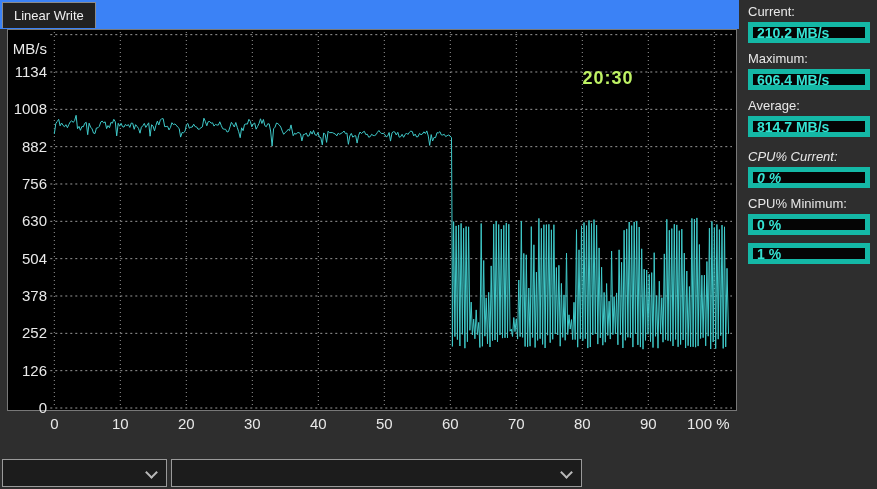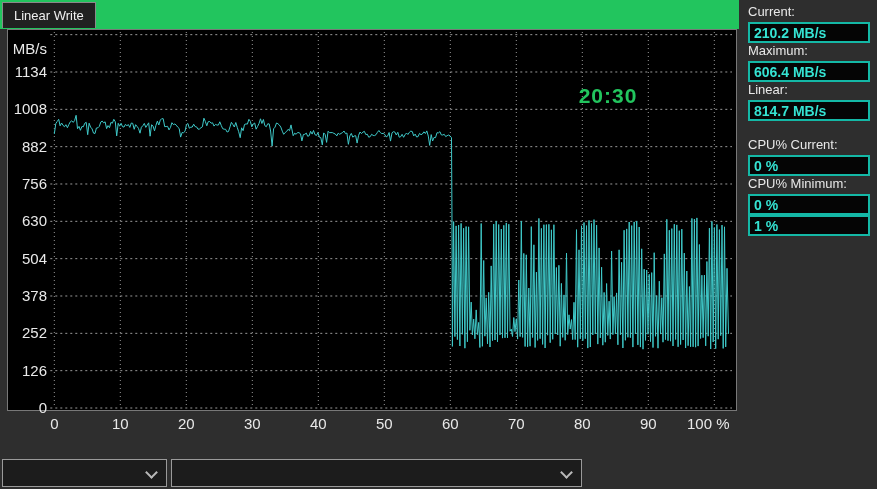--- a/index.html
+++ b/index.html
@@ -2,48 +2,48 @@
 <html><head>
 <meta charset="utf-8">
 <style>
   html,body{margin:0;padding:0;}
   body{
     width:877px;height:489px;position:relative;overflow:hidden;
     background:#2e2e2e;font-family:"Liberation Sans",sans-serif;
     -webkit-font-smoothing:antialiased;
   }
   
-  .tab-bar{position:absolute;left:0;top:0;width:739px;height:29px;background:#22c55e;text-align:center;}
+  .tab-bar{position:absolute;left:0;top:0;width:739px;height:29px;background:#3b82f6;text-align:center;}
   .tab{
     position:absolute;left:2px;top:2px;height:26px;line-height:26px;
     padding:0 11px;background:#212121;color:#f0f0f0;font-size:13px;
     border:1px solid #8a8a8a;border-bottom:none;box-sizing:border-box;
   }
   
   .chart-panel{
     position:absolute;left:7px;top:29px;width:730px;height:382px;
     background:#000;border:1px solid #787878;box-sizing:border-box;
   }
   #plot{position:absolute;left:0;top:0;}
   #plot text{font-family:"Liberation Sans",sans-serif;font-size:15px;fill:#e9e9e9;}
   .timer{
-    position:absolute;left:552px;top:54px;width:96px;text-align:center;
-    color:#22c55e;font-size:21px;font-weight:bold;letter-spacing:1px;
+    position:absolute;left:552px;top:38px;width:96px;text-align:center;
+    color:#bef264;font-size:18px;font-weight:bold;letter-spacing:1px;
   }
   
   .sidebar{
     position:absolute;left:741px;top:0;width:136px;height:489px;
     padding:4px 8px 0 7px;box-sizing:border-box;
-    display:flex;flex-direction:column;gap:0;
+    display:flex;flex-direction:column;gap:8px;
   }
   .stat-group{display:flex;flex-direction:column;}
-  .stat-group.extra-gap{margin-top:16px;}
+  .stat-group.extra-gap{margin-top:4px;font-style:italic;}
   .stat-label{color:#e8e8e8;font-size:13px;height:15px;margin-bottom:3px;white-space:nowrap;}
   .stat-box{
-    width:122px;height:21px;background:#050505;border:2px solid #14b8a6;
+    width:122px;height:21px;background:#050505;border:5px solid #14b8a6;
     box-sizing:border-box;display:flex;align-items:center;
   }
   .stat-value{color:#35e3d3;font-size:14px;font-weight:bold;padding-left:4px;white-space:nowrap;}
   
   .dropdown{
     position:absolute;top:459px;height:28px;background:#1c1c1c;
     border:1px solid #9a9a9a;box-sizing:border-box;color:#f2f2f2;
     font-size:13px;line-height:26px;white-space:pre;padding:0 24px 0 8px;
     overflow:hidden;
   }
@@ -120,21 +120,21 @@
       <span class="stat-value">210.2 MB/s</span>
     </div>
   </div>
   <div class="stat-group">
     <div class="stat-label">Maximum:</div>
     <div class="stat-box">
       <span class="stat-value">606.4 MB/s</span>
     </div>
   </div>
   <div class="stat-group">
-    <div class="stat-label">Linear:</div>
+    <div class="stat-label">Average:</div>
     <div class="stat-box">
       <span class="stat-value">814.7 MB/s</span>
     </div>
   </div>
   <div class="stat-group extra-gap">
     <div class="stat-label">CPU% Current:</div>
     <div class="stat-box">
       <span class="stat-value">0 %</span>
     </div>
   </div>

